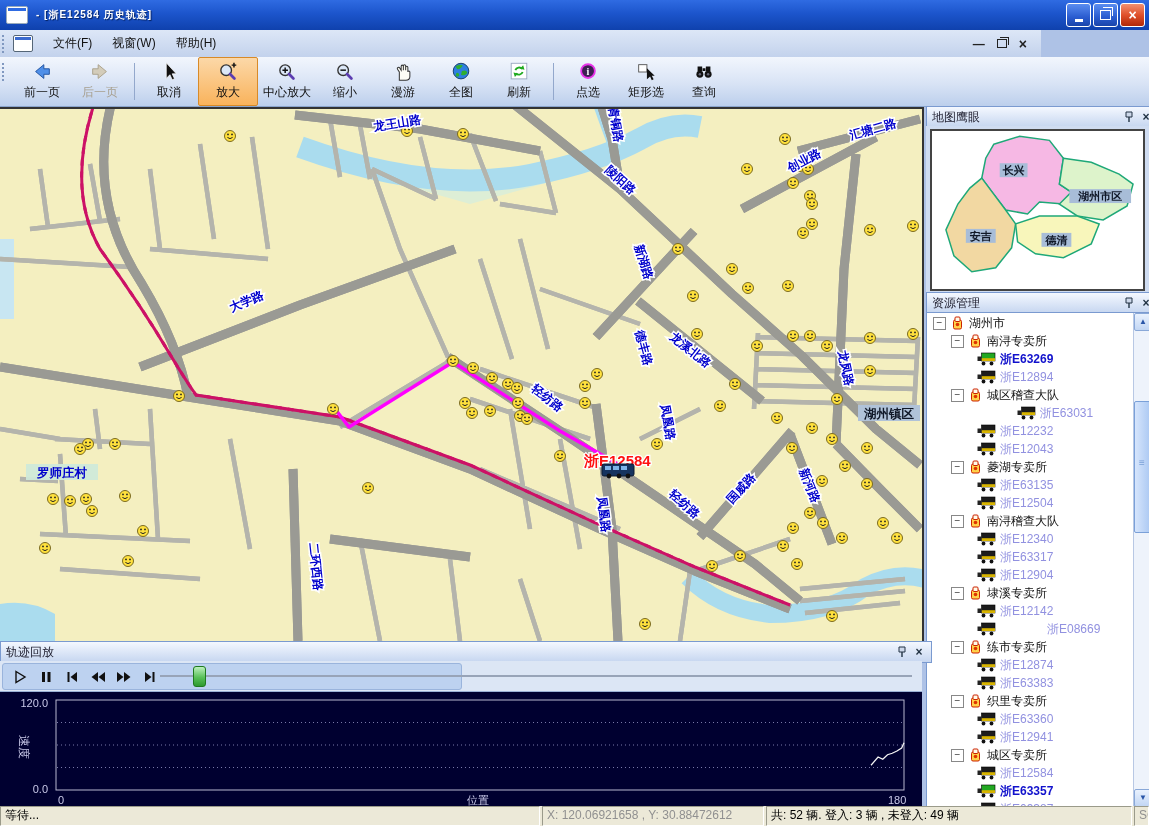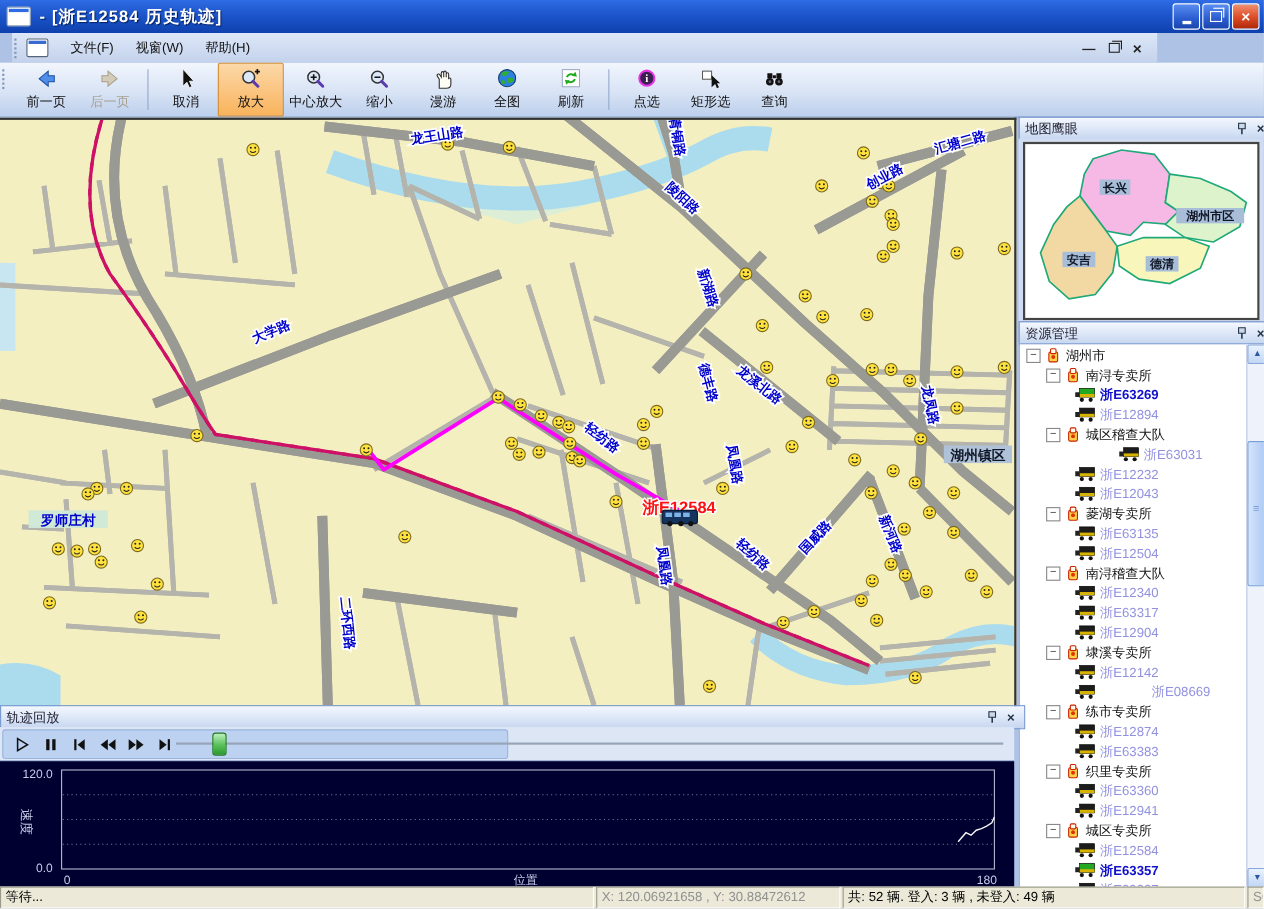--- a/index.html
+++ b/index.html
@@ -2,30 +2,30 @@
 <html><head>
 <meta charset="utf-8">
 <style>
   html,body{margin:0;padding:0;}
   body{width:1149px;height:826px;position:relative;font-family:"Liberation Sans","DejaVu Sans",sans-serif;background:#aec2e6;overflow:hidden;font-size:12px;}
   #app{position:absolute;inset:0;}
   
   .titlebar{position:absolute;left:0;top:0;width:1149px;height:30px;background:linear-gradient(180deg,#2f6be2 0%,#1c55cc 45%,#0f41ad 100%);display:flex;align-items:center;color:#fff;}
   .title-icon{width:20px;height:16px;margin:0 8px 0 6px;background:#fff;border:1px solid #9ab;border-radius:2px;position:relative;}
   .title-icon::after{content:"";position:absolute;left:1px;top:1px;right:1px;height:3px;background:#2f6be2;}
-  .title-text{font-weight:bold;font-size:15px;letter-spacing:1px;text-shadow:1px 1px 1px #04205e;}
+  .title-text{font-weight:bold;font-size:10px;letter-spacing:1px;text-shadow:1px 1px 1px #04205e;}
   .win-btns{margin-left:auto;display:flex;gap:2px;padding-right:4px;}
   .wbtn{width:23px;height:22px;border-radius:3px;border:1px solid #fff;display:flex;align-items:center;justify-content:center;color:#fff;font-weight:bold;font-size:12px;}
   .wbtn.blue{background:linear-gradient(180deg,#5a8df0,#2a5cd0 60%,#1a44aa);}
   .wbtn.red{background:linear-gradient(180deg,#f09070,#e0502a 50%,#b02808);font-size:14px;}
   .glyph-min{display:block;width:8px;height:3px;background:#fff;margin-top:10px;}
   .glyph-restore{display:block;width:9px;height:8px;border:1px solid #fff;position:relative;background:transparent;}
   .glyph-restore::before{content:"";position:absolute;left:2px;top:-4px;width:9px;height:8px;border:1px solid #fff;border-bottom:none;border-left:none;}
   
-  .menubar{position:absolute;left:11px;top:30px;width:1041px;height:27px;background:linear-gradient(180deg,#dde7f7,#c3d2ec);display:flex;align-items:center;border-bottom:1px solid #98b0d8;}
+  .menubar{position:absolute;left:0;top:30px;width:1041px;height:27px;background:linear-gradient(180deg,#dde7f7,#c3d2ec);display:flex;align-items:center;border-bottom:1px solid #98b0d8;}
   .grip{width:5px;height:18px;margin:0 4px 0 2px;border-left:2px dotted #8098c0;}
   .mdi-icon{width:18px;height:15px;background:#fff;border:1px solid #567;border-radius:2px;margin-right:10px;position:relative;}
   .mdi-icon::after{content:"";position:absolute;left:1px;top:1px;right:1px;height:3px;background:#3a6ad0;}
   .menu-item{padding:3px 10px;color:#111;}
   .mdi-btns{margin-left:auto;display:flex;align-items:center;gap:12px;padding-right:14px;color:#222;}
   .mdi-btns .m1{font-weight:bold;}
   .mdi-restore{display:inline-block;width:8px;height:7px;border:1px solid #222;position:relative;}
   .mdi-restore::before{content:"";position:absolute;left:2px;top:-3px;width:8px;height:7px;border:1px solid #222;border-bottom:none;border-left:none;}
   .mdi-x{font-size:14px;font-weight:bold;}
   

